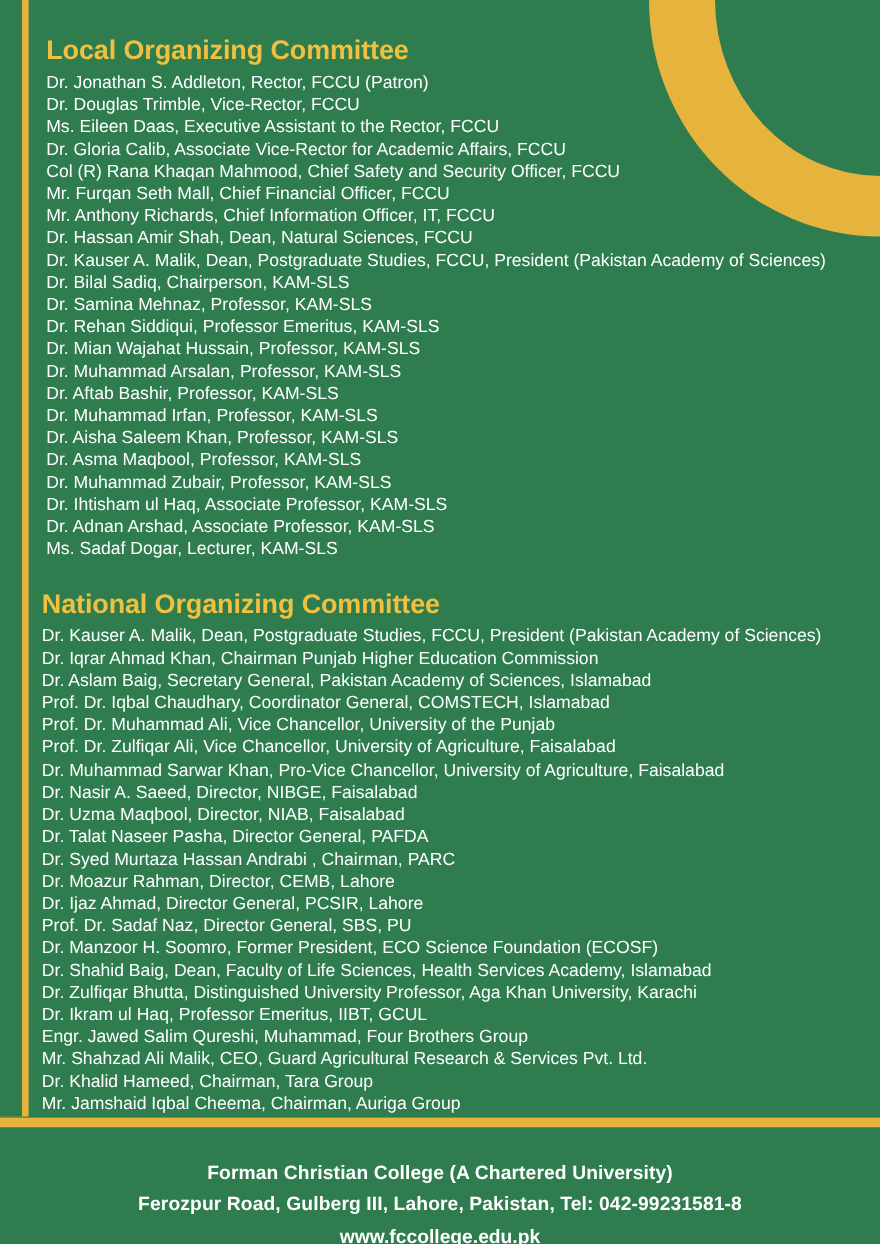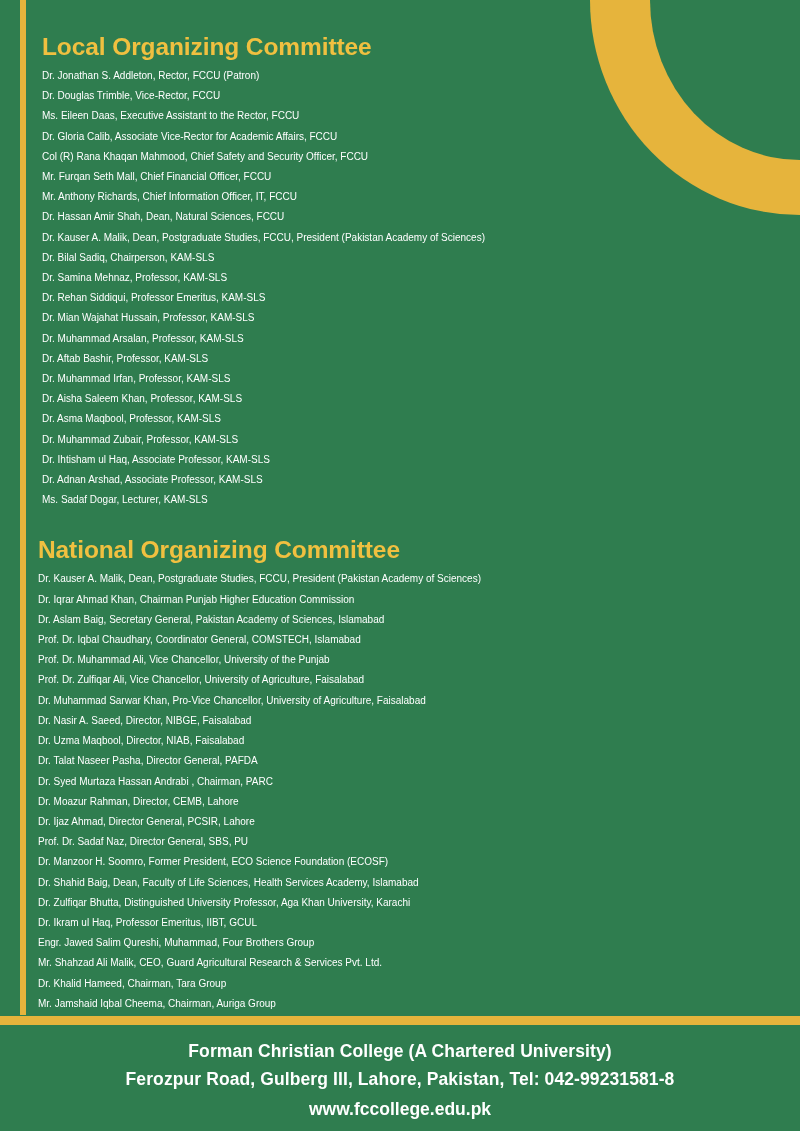--- a/index.html
+++ b/index.html
@@ -78,21 +78,21 @@
     z-index: 3;
     text-align: center;
     color: #ffffff;
   }
   .footer-line {
     font-size: 17.5px;
     line-height: 28px;
     font-weight: bold;
     letter-spacing: 0.1px;
   }
-  .footer-line.first { padding-top: 12px; }
+  .footer-line.first { padding-top: 27px; }
   .footer-url {
     font-size: 17.5px;
     line-height: 28px;
     font-weight: bold;
     margin-top: 2px;
   }
   .content {
     position: absolute;
     left: 0;
     top: 0;
@@ -112,21 +112,21 @@
   .sec1 { padding-top: 33px; padding-left: 42px; }
   .sec2 { padding-top: 26px; }
   .member-list {
     list-style: none;
     margin: 0;
     padding: 0;
     margin-top: 5px;
   }
   .member-list li {
     color: #ffffff;
-    font-size: 10px;
+    font-size: 16px;
     line-height: 20.2px;
     white-space: nowrap;
   }
 </style>
 </head>
 <body>
 
 <div class="page">
   <div class="corner-gold-top"></div>
   <div class="corner-green-top"></div>

